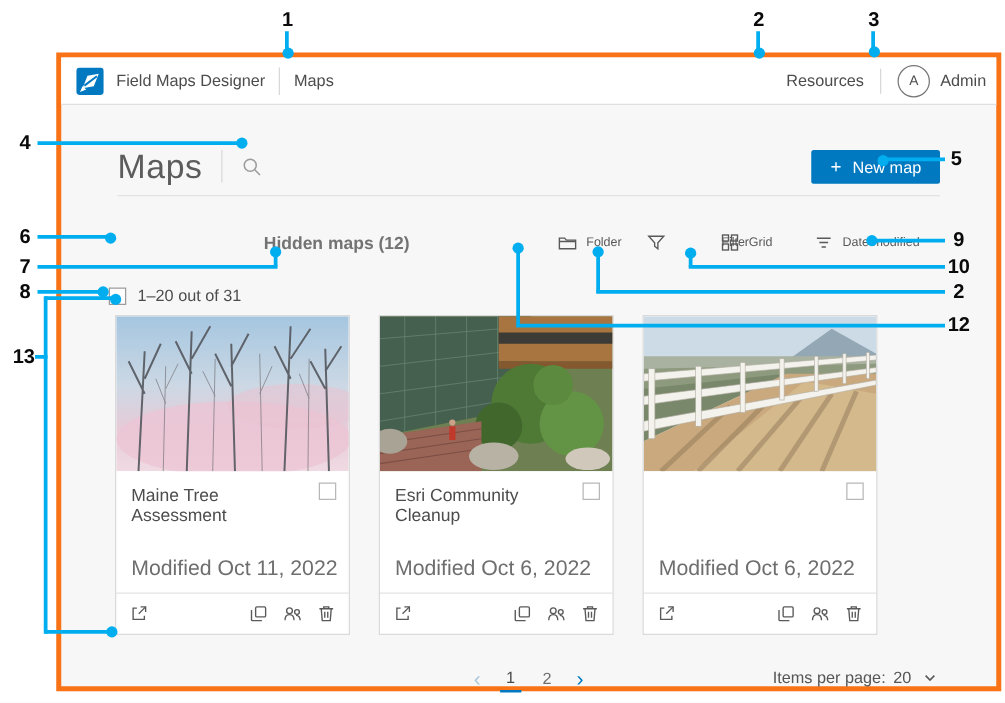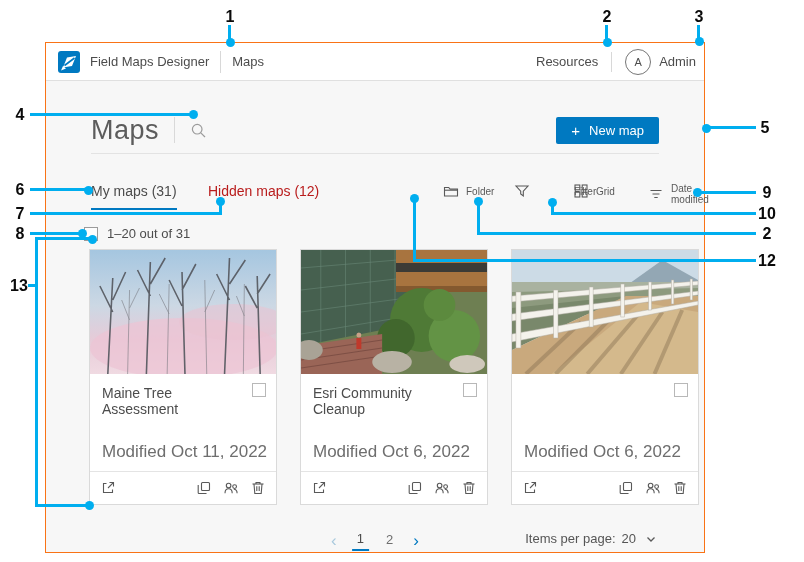--- a/index.html
+++ b/index.html
@@ -7,22 +7,22 @@
   body {
     position: relative;
     font-family: "Liberation Sans", sans-serif;
     background: #ffffff;
     overflow: hidden;
     color: #4c4c4c;
   }
 
   
   .app-window {
-    position: absolute; left:45px; top:42px; width:660px; height:511px;
-    background:#f7f7f7; border:1px solid #f97316;
+    position: absolute; left:45px; top:42px; width:756px; height:511px;
+    background:#f7f7f7; border:4px solid #f97316;
   }
 
   
   .hdr {
     position:absolute; top:0; left:0; right:0; height:38px;
     background:#fff; border-bottom:1px solid #e0e0e0;
     display:flex; align-items:center; padding:0 4px 0 12px;
   }
   .hdr-left { display:flex; align-items:center; }
   .logo { width:22px; height:22px; flex:0 0 auto; }
@@ -47,21 +47,21 @@
     height:27px; padding:0 15px; font-size:13px; font-family:inherit;
     display:flex; align-items:center; gap:9px; cursor:pointer;
   }
   .new-map-plus { font-size:15px; line-height:1; }
   .rule { position:absolute; top:110px; left:45px; right:45px; height:1px; background:#e3e3e3; }
 
   
   .tabs-row { position:absolute; top:140px; left:45px; right:45px; height:28px; }
   .tab { position:absolute; top:0; font-size:14px; cursor:pointer; padding-bottom:9px; }
   .tab-active { left:0; color:#4c4c4c; border-bottom:2px solid #0079c1; }
-  .tab-inactive { left:117px; color:#b91c1c; }
+  .tab-inactive { left:117px; color:#737373;font-weight:bold; }
   .tool { position:absolute; top:0; display:flex; align-items:center; gap:7px; font-size:10px; color:#595959; cursor:pointer; }
   .tool svg { flex:0 0 auto; }
   .tool-folder { left:352px; } .tool-filter { left:423px;gap:44px; } .tool-grid { left:482px; } .tool-sort { left:557px; }
 
   
   .check-row { position:absolute; top:183px; left:38px; display:flex; align-items:center; gap:9px; }
   .cbox { width:14px; height:14px; border:1px solid #9b9b9b; background:#fdfdfd; cursor:pointer; }
   .check-label { font-size:13px; color:#4c4c4c; }
 
   
@@ -128,21 +128,20 @@
       </svg>
     </span>
     <button class="new-map-btn">
       <span class="new-map-plus">+</span>
       <span>New map</span>
     </button>
   </div>
   <div class="rule"></div>
 
   <div class="tabs-row">
-    <span class="tab tab-active">My maps (31)</span>
     <span class="tab tab-inactive">Hidden maps (12)</span>
 
     <span class="tool tool-folder">
       <svg width="16" height="16" viewBox="0 0 16 16" fill="none" stroke="#595959" stroke-width="1.1">
         <path d="M1.5,13 V4.5 h4.2 l1.4,1.6 h7.4 V13 Z"></path>
           <path d="M1.5,7.2 h13"></path>
       </svg>
       <span>Folder</span>
     </span>
     <span class="tool tool-filter">

